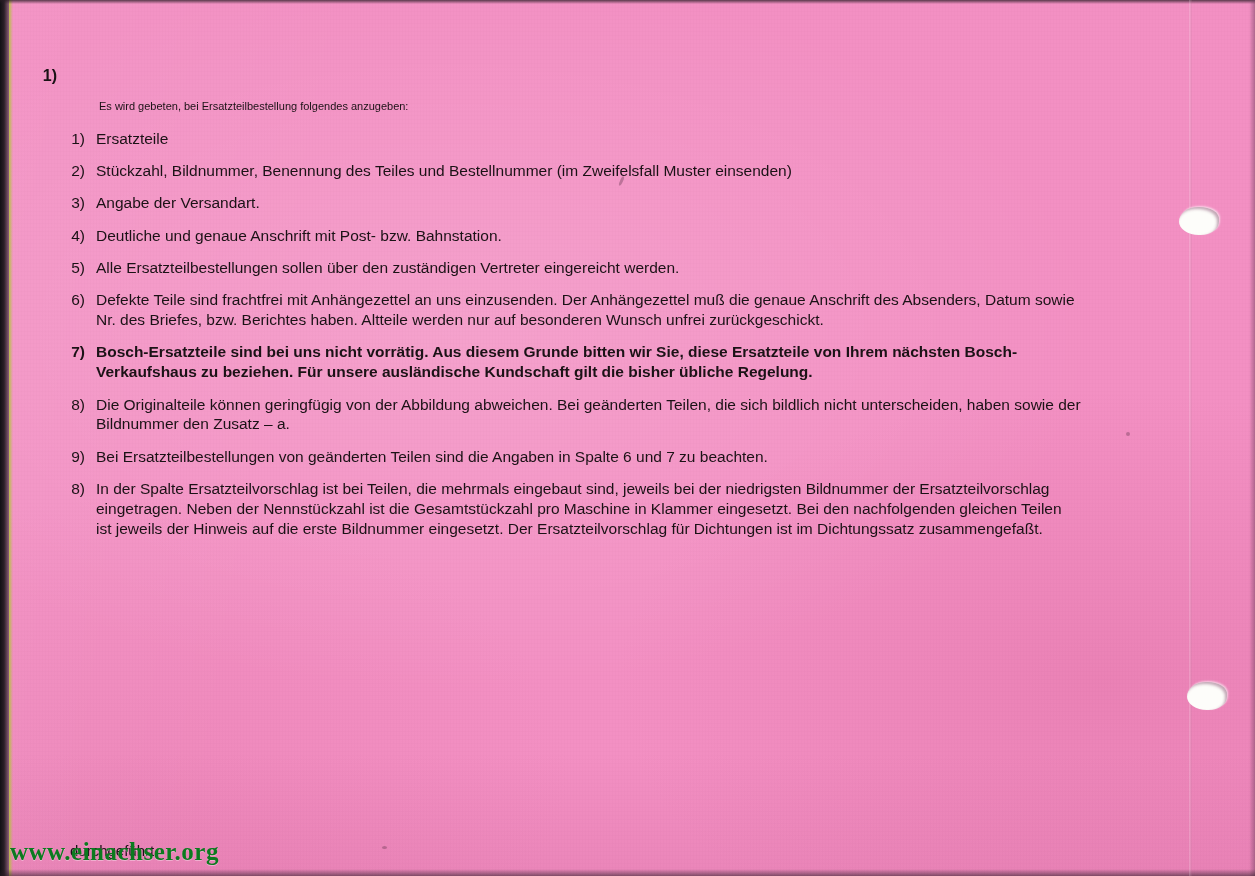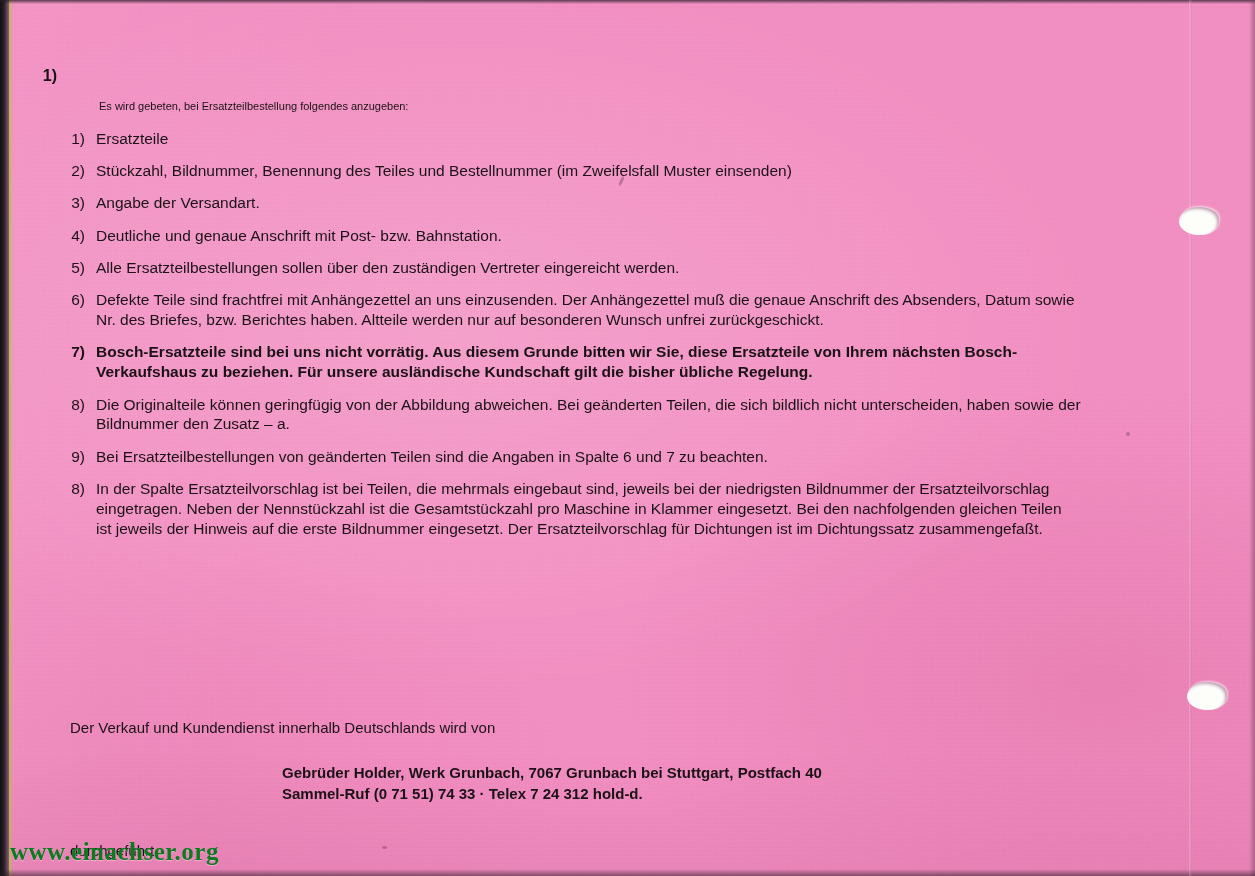--- a/index.html
+++ b/index.html
@@ -276,23 +276,16 @@
         <span class="num">9)</span>
         <span class="txt">Bei Ersatzteilbestellungen von geänderten Teilen sind die Angaben in Spalte 6 und 7 zu beachten.</span>
       </li>
       <li>
         <span class="num">8)</span>
         <span class="txt">In der Spalte Ersatzteilvorschlag ist bei Teilen, die mehrmals eingebaut sind, jeweils bei der niedrigsten Bildnummer der Ersatzteilvorschlag eingetragen. Neben der Nennstückzahl ist die Gesamtstückzahl pro Maschine in Klammer eingesetzt. Bei den nachfolgenden gleichen Teilen ist jeweils der Hinweis auf die erste Bildnummer eingesetzt. Der Ersatzteilvorschlag für Dichtungen ist im Dichtungssatz zusammengefaßt.</span>
       </li>
     </ol>
   </div>
 
-  <div id="footer">
-    <p id="footer-lead">Der Verkauf und Kundendienst innerhalb Deutschlands wird von</p>
-    <div id="footer-company">
-      <div>Gebrüder Holder, Werk Grunbach, 7067 Grunbach bei Stuttgart, Postfach 40</div>
-      <div>Sammel-Ruf (0 71 51) 74 33 · Telex 7 24 312 hold-d.</div>
-    </div>
-  </div>
   <div id="footer-tail">durchgeführt.</div>
 
   <div id="watermark">www.einachser.org</div>
 </div>
 
 </body></html>

